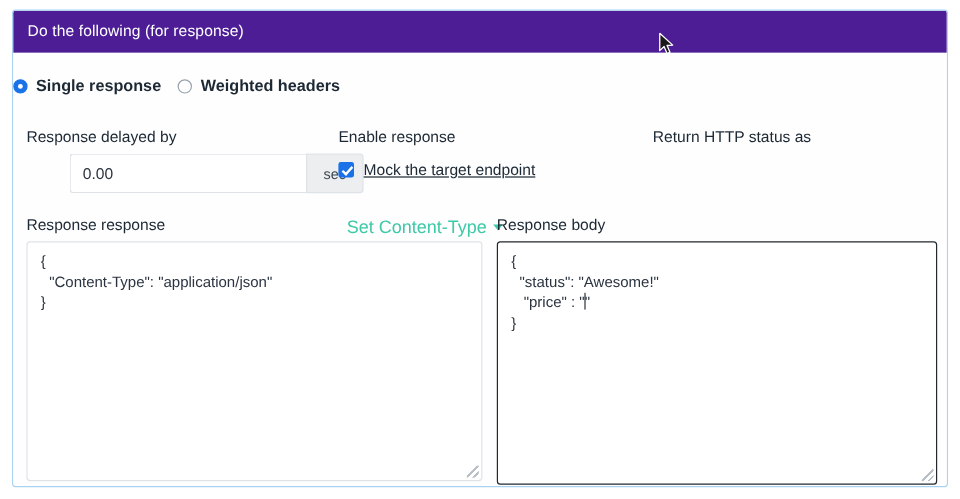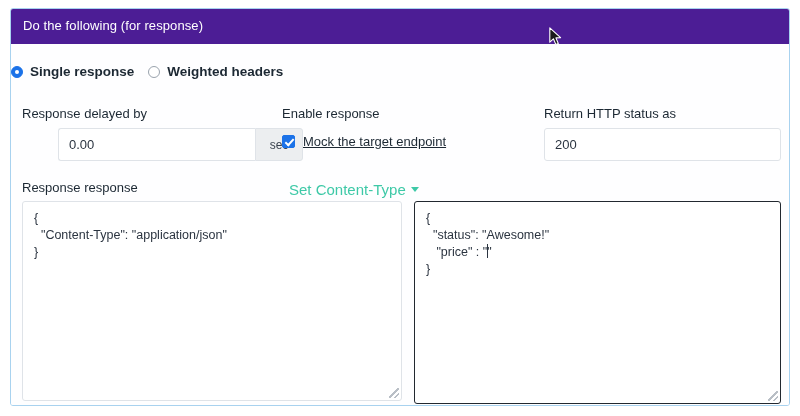--- a/index.html
+++ b/index.html
@@ -369,29 +369,29 @@
       <div class="delay-group">
         <input class="delay-input" type="text" value="0.00" style="">
         <div class="delay-addon">sec</div>
       </div>
 
       <div class="mock-check-row">
         <span class="cbox checked"></span>
         <span class="cbox-label">Mock the target endpoint</span>
       </div>
 
-      <input class="status-input" type="text" value="200" style="">
 
       <div class="fld-label lbl-headers">Response response</div>
 
       <div class="set-ct-link">
         <span>Set Content-Type</span>
         <span class="caret-down"></span>
       </div>
 
+      <div class="fld-label lbl-body">Response body</div>
 
 
       <div class="ta-wrap ta-headers">
         <pre class="ta-text">{
   "Content-Type": "application/json"
 }</pre>
         <span class="resize-grip"></span>
       </div>
 
       <div class="ta-wrap ta-body">

